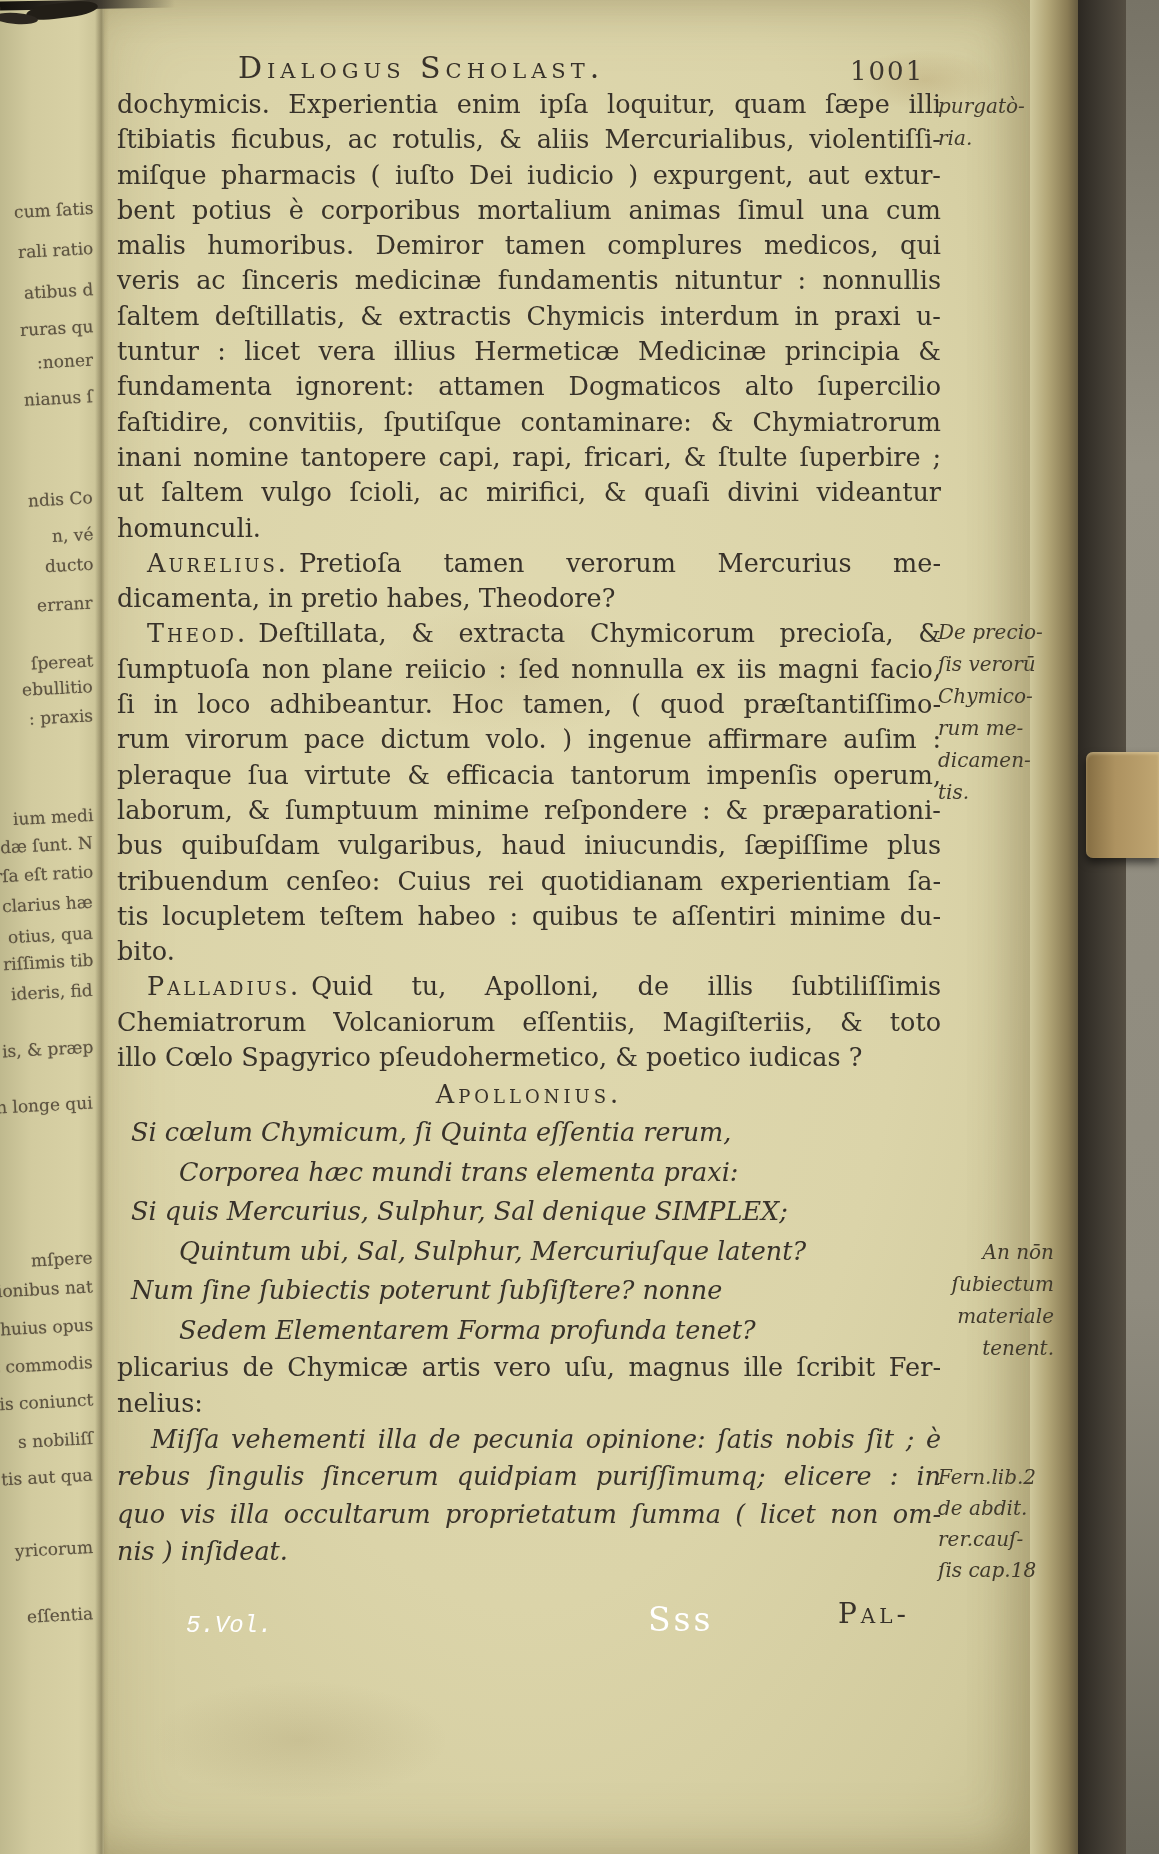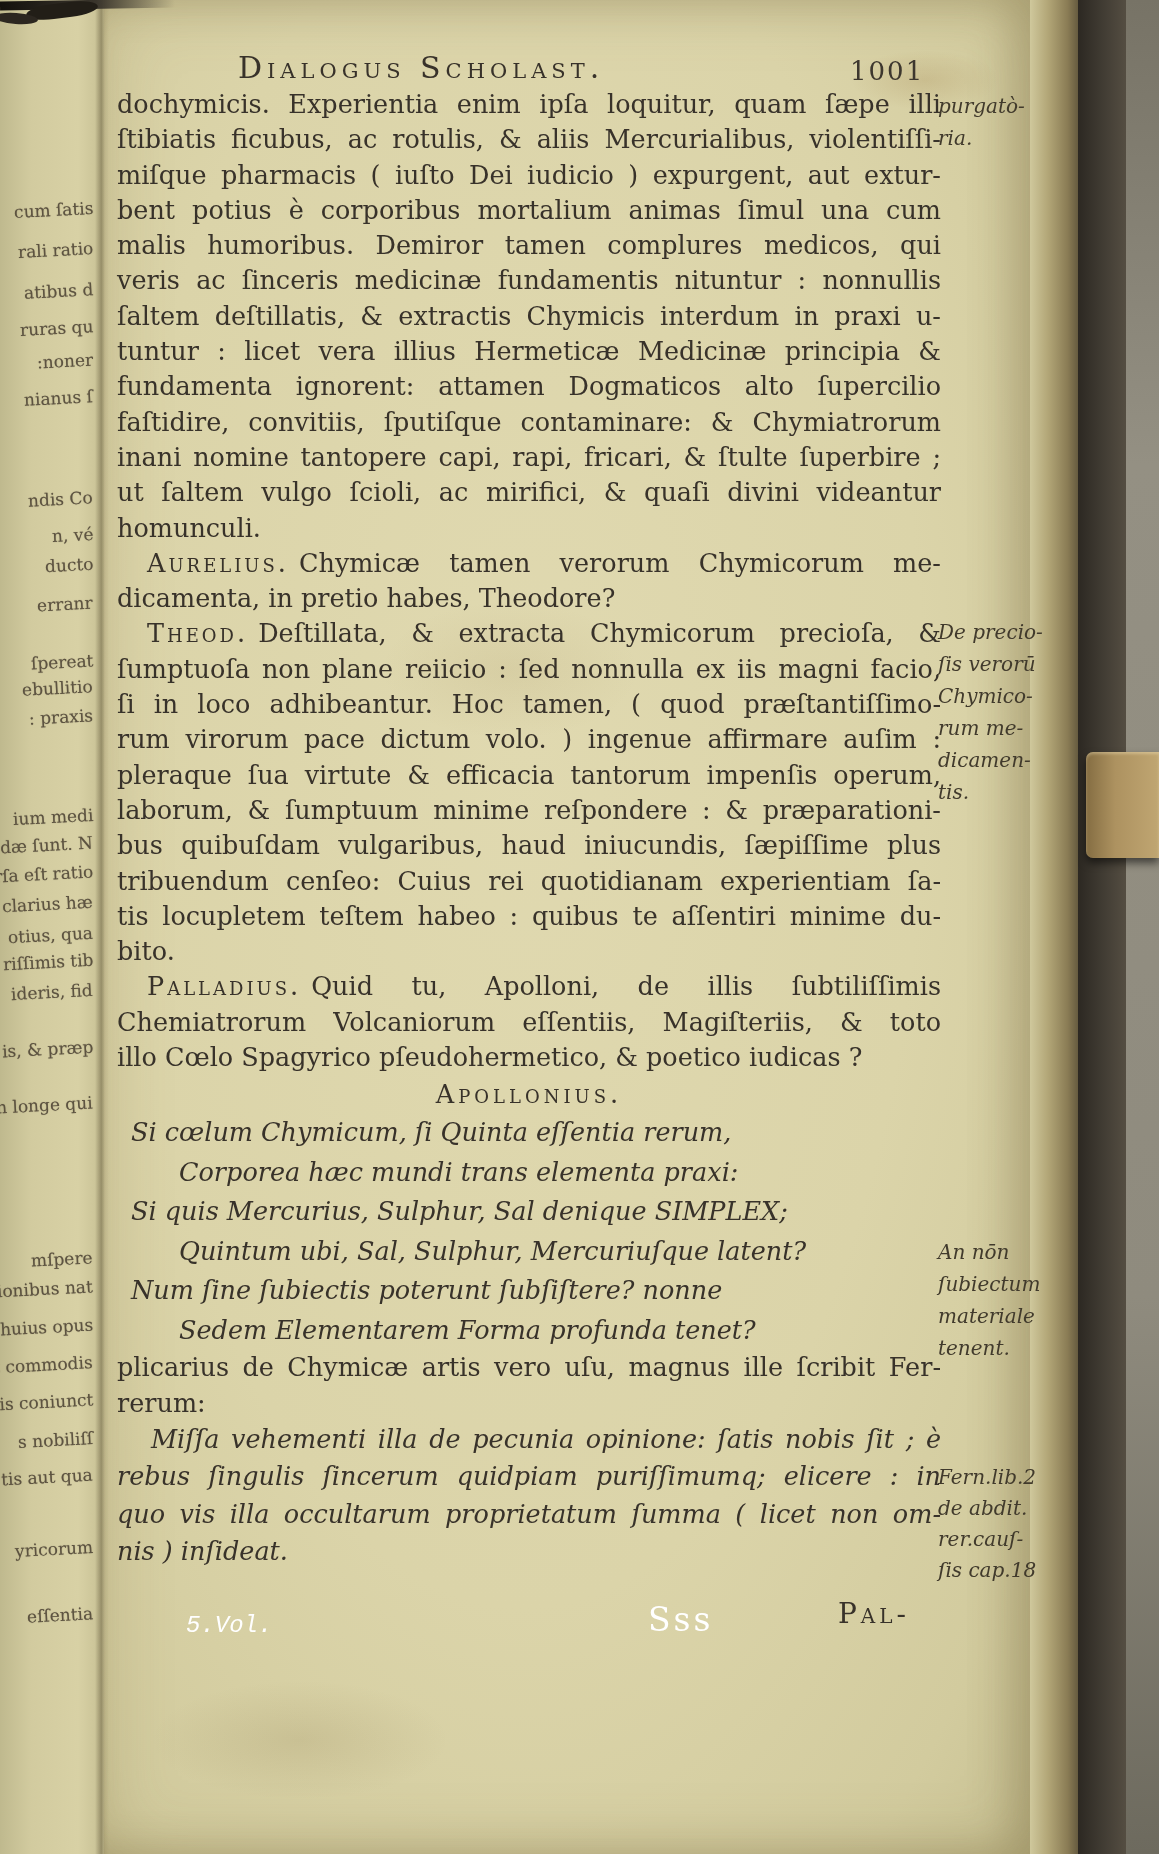--- a/index.html
+++ b/index.html
@@ -100,21 +100,21 @@
     text-align:left;text-align-last:left;padding-left:14px;
   }
   .ln.verse.indent2{padding-left:62px;}
   .ln.cursive{height:37.5px;line-height:37.5px;font-style:italic;}
   .ln.cursive.indent{padding-left:34px;}
 
   .margin-note{position:absolute;left:938px;width:116px;font-style:italic;color:#413a2c;}
   .margin-note .mline{font-size:20px;line-height:32px;white-space:nowrap;}
   .note-1{top:90px;}
   .note-2{top:616px;}
-  .note-3{top:1236px;}
+  .note-3{top:1236px;text-align:right;}
   .note-4{top:1462px;line-height:31px;}
   .note-4 .mline{line-height:31px;}
 
   .footer-vol{position:absolute;left:186px;top:1612px;font-style:italic;font-size:24px;color:#ffffff;font-family:Liberation Mono, monospace;}
   .footer-sig{position:absolute;left:648px;top:1600px;font-size:33px;letter-spacing:3px;color:#ffffff;}
   .footer-catch{position:absolute;left:838px;top:1597px;font-variant:small-caps;letter-spacing:4px;font-size:28px;color:#38322a;}
 </style>
 </head>
 <body>
 
@@ -178,21 +178,21 @@
     <div class="ln">bent potius è corporibus mortalium animas ſimul una cum</div>
     <div class="ln">malis humoribus. Demiror tamen complures medicos, qui</div>
     <div class="ln">veris ac ſinceris medicinæ fundamentis nituntur : nonnullis</div>
     <div class="ln">ſaltem deſtillatis, &amp; extractis Chymicis interdum in praxi u-</div>
     <div class="ln">tuntur : licet vera illius Hermeticæ Medicinæ principia &amp;</div>
     <div class="ln">fundamenta ignorent: attamen Dogmaticos alto ſupercilio</div>
     <div class="ln">faſtidire, convitiis, ſputiſque contaminare: &amp; Chymiatrorum</div>
     <div class="ln">inani nomine tantopere capi, rapi, fricari, &amp; ſtulte ſuperbire ;</div>
     <div class="ln">ut ſaltem vulgo ſcioli, ac mirifici, &amp; quaſi divini videantur</div>
     <div class="ln short">homunculi.</div>
-    <div class="ln indent"><span class="speaker">Aurelius.</span><span>Chymicæ tamen verorum Chymicorum me-</span></div>
+    <div class="ln indent"><span class="speaker">Aurelius.</span><span>Pretioſa tamen verorum Mercurius me-</span></div>
     <div class="ln short">dicamenta, in pretio habes, Theodore?</div>
     <div class="ln indent"><span class="speaker">Theod.</span><span>Deſtillata, &amp; extracta Chymicorum precioſa, &amp;</span></div>
     <div class="ln">ſumptuoſa non plane reiicio : ſed nonnulla ex iis magni facio,</div>
     <div class="ln">ſi in loco adhibeantur. Hoc tamen, ( quod præſtantiſſimo-</div>
     <div class="ln">rum virorum pace dictum volo. ) ingenue affirmare auſim :</div>
     <div class="ln">pleraque ſua virtute &amp; efficacia tantorum impenſis operum,</div>
     <div class="ln">laborum, &amp; ſumptuum minime reſpondere : &amp; præparationi-</div>
     <div class="ln">bus quibuſdam vulgaribus, haud iniucundis, ſæpiſſime plus</div>
     <div class="ln">tribuendum cenſeo: Cuius rei quotidianam experientiam ſa-</div>
     <div class="ln">tis locupletem teſtem habeo : quibus te aſſentiri minime du-</div>
@@ -201,21 +201,21 @@
     <div class="ln">Chemiatrorum Volcaniorum eſſentiis, Magiſteriis, &amp; toto</div>
     <div class="ln short">illo Cœlo Spagyrico pſeudohermetico, &amp; poetico iudicas ?</div>
     <div class="ln heading">Apollonius.</div>
     <div class="ln verse">Si cœlum Chymicum, ſi Quinta eſſentia rerum,</div>
     <div class="ln verse indent2">Corporea hæc mundi trans elementa praxi:</div>
     <div class="ln verse">Si quis Mercurius, Sulphur, Sal denique SIMPLEX;</div>
     <div class="ln verse indent2">Quintum ubi, Sal, Sulphur, Mercuriuſque latent?</div>
     <div class="ln verse">Num ſine ſubiectis poterunt ſubſiſtere? nonne</div>
     <div class="ln verse indent2">Sedem Elementarem Forma profunda tenet?</div>
     <div class="ln">plicarius de Chymicæ artis vero uſu, magnus ille ſcribit Fer-</div>
-    <div class="ln short">rerum:</div>
+    <div class="ln short">nelius:</div>
     <div class="ln cursive indent">Miſſa vehementi illa de pecunia opinione: ſatis nobis ſit ; è</div>
     <div class="ln cursive">rebus ſingulis ſincerum quidpiam puriſſimumq; elicere : in</div>
     <div class="ln cursive">quo vis illa occultarum proprietatum ſumma ( licet non om-</div>
     <div class="ln cursive short">nis ) inſideat.</div>
   </div>
 
   <div class="margin-note note-1">
     <div class="mline">purgatò-</div>
     <div class="mline">ria.</div>
   </div>

